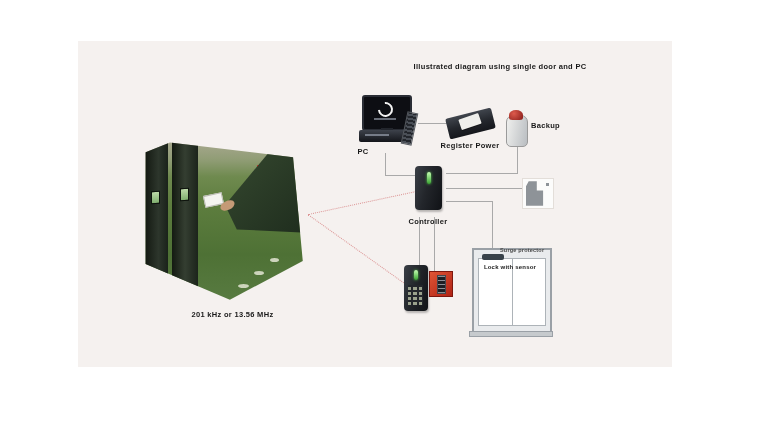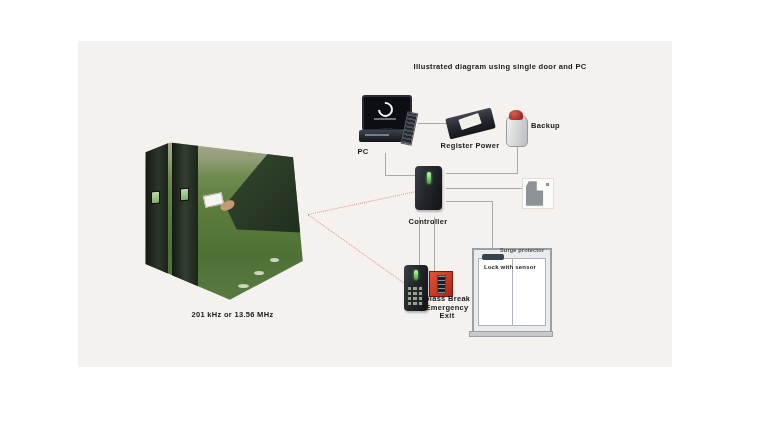--- a/index.html
+++ b/index.html
@@ -134,25 +134,20 @@
   </div>
 
   <div class="ctrl-box" style="left:404px;top:265px;width:24px;height:46px;">
     <div class="led" style="left:10px;top:5px;width:4px;height:10px;"></div>
     <div class="keys"></div>
   </div>
 
   <div class="glass-box">
     <div class="glass-stripe"></div>
   </div>
-  <div class="lbl ctr" style="left:420px;top:295px;width:54px;">
-    <div>Glass Break</div>
-    <div>Emergency</div>
-    <div>Exit</div>
-  </div>
 
   <div class="door-frame">
     <div class="door-panel" style="left:4px;width:33px;"></div>
     <div class="door-panel" style="left:38px;width:32px;"></div>
   </div>
   <div class="door-top-lbl" style="left:500px;top:247px;width:50px;">Surge protector</div>
   <div class="lock-bar"></div>
   <div class="lock-lbl ctr" style="left:478px;top:264px;width:64px;text-align:center;">Lock with sensor</div>
   <div class="door-sill"></div>
 </div>

